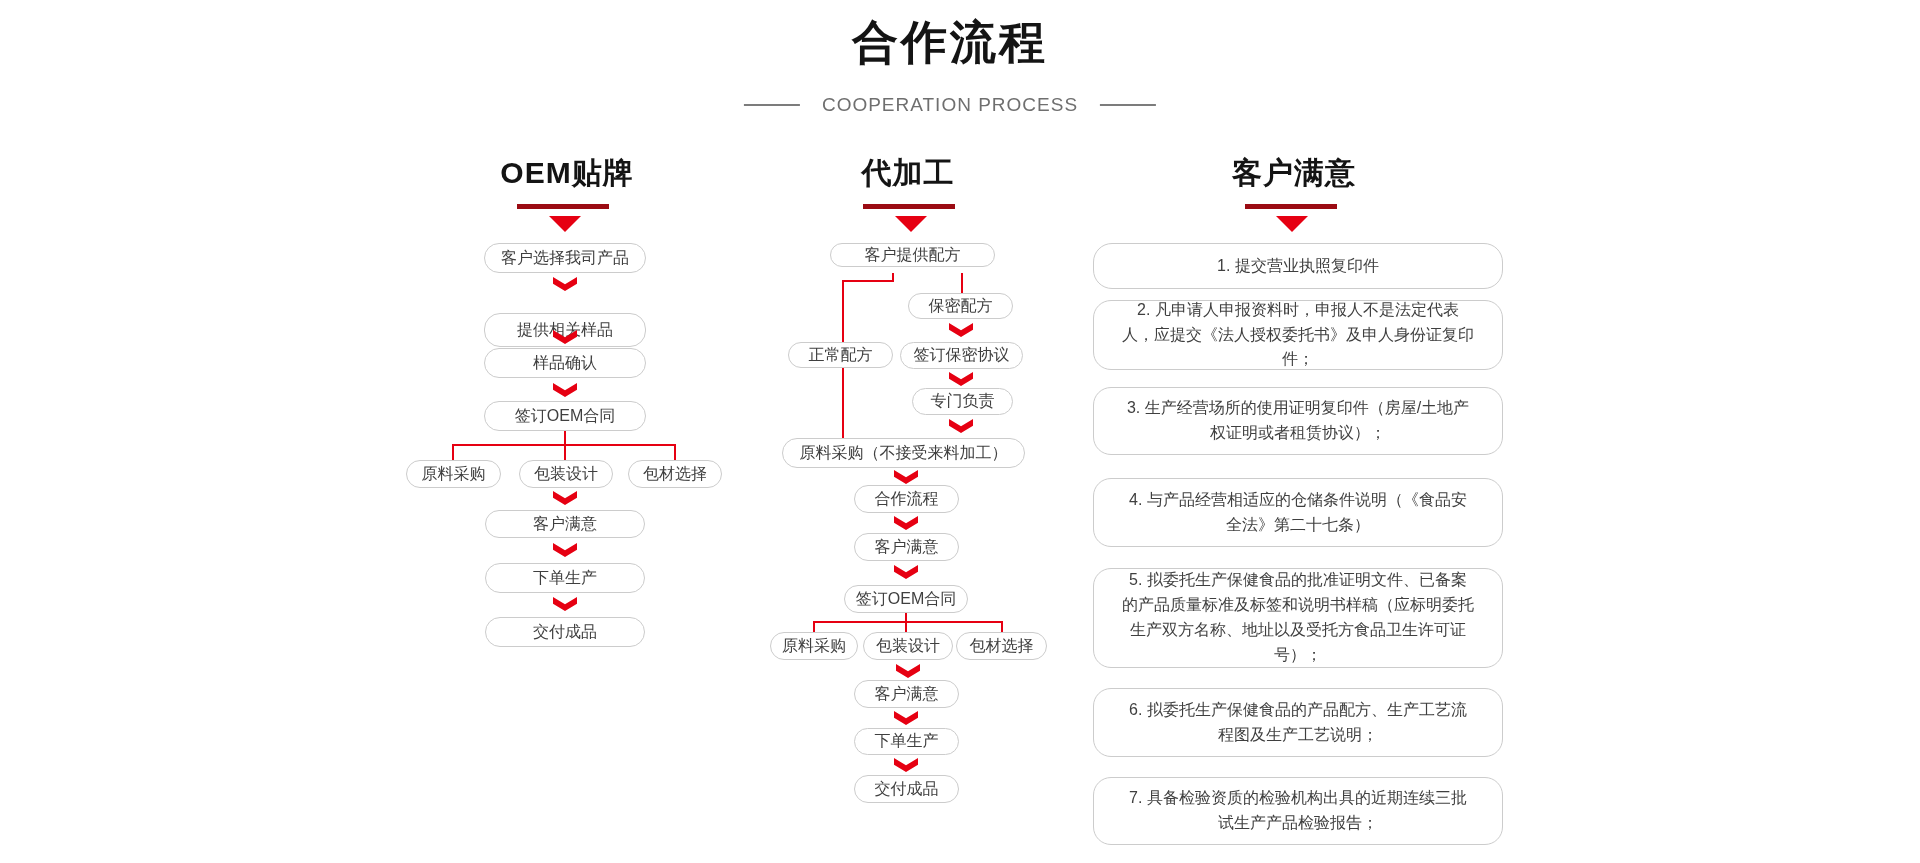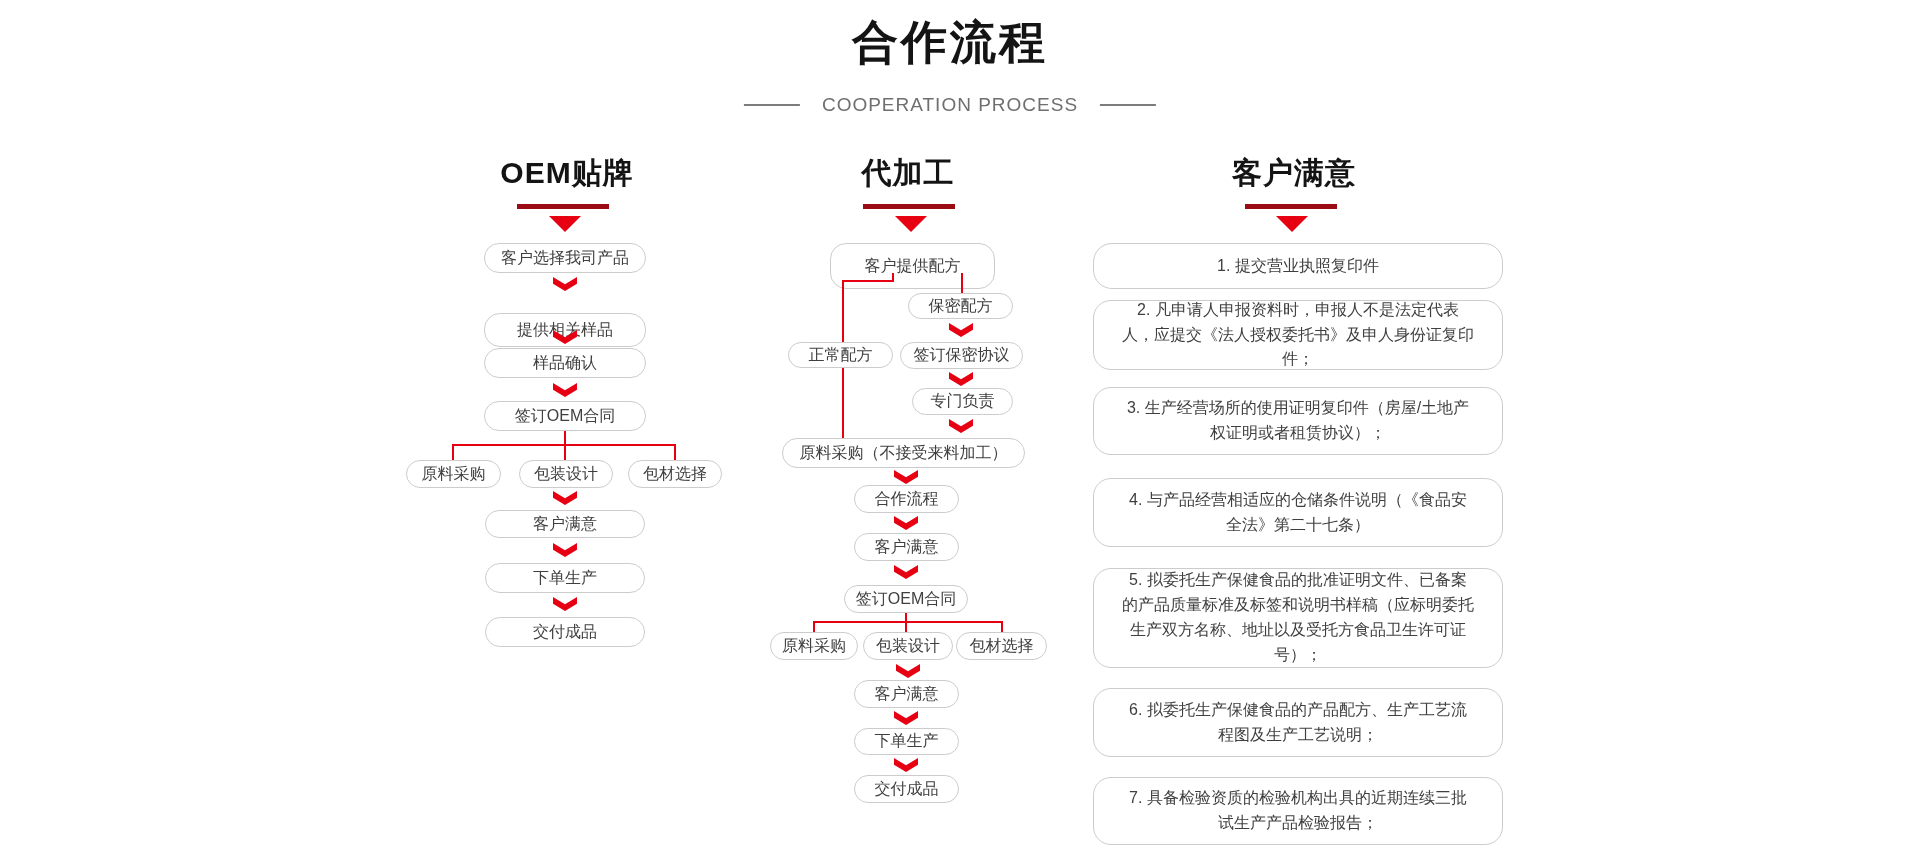--- a/index.html
+++ b/index.html
@@ -90,21 +90,21 @@
   <div class="pill" style="left:519px;top:460px;width:94px;height:28px">包装设计</div>
   <div class="pill" style="left:628px;top:460px;width:94px;height:28px">包材选择</div>
 
   <div class="chev" style="left:553px;top:491px"></div>
   <div class="pill" style="left:485px;top:510px;width:160px;height:28px">客户满意</div>
   <div class="chev" style="left:553px;top:543px"></div>
   <div class="pill" style="left:485px;top:563px;width:160px;height:30px">下单生产</div>
   <div class="chev" style="left:553px;top:597px"></div>
   <div class="pill" style="left:485px;top:617px;width:160px;height:30px">交付成品</div>
 
-  <div class="pill" style="left:830px;top:243px;width:165px;height:46px">客户提供配方</div>
+  <div class="pill" style="left:830px;top:243px;width:165px;height:24px">客户提供配方</div>
 
   <div class="line" style="left:892px;top:273px;width:2px;height:9px"></div>
   <div class="line" style="left:842px;top:280px;width:52px;height:2px"></div>
   <div class="line" style="left:842px;top:280px;width:2px;height:62px"></div>
   <div class="line" style="left:961px;top:273px;width:2px;height:20px"></div>
 
   <div class="pill" style="left:908px;top:293px;width:105px;height:26px">保密配方</div>
   <div class="chev" style="left:949px;top:323px"></div>
   <div class="pill" style="left:900px;top:342px;width:123px;height:27px">签订保密协议</div>
   <div class="chev" style="left:949px;top:372px"></div>

